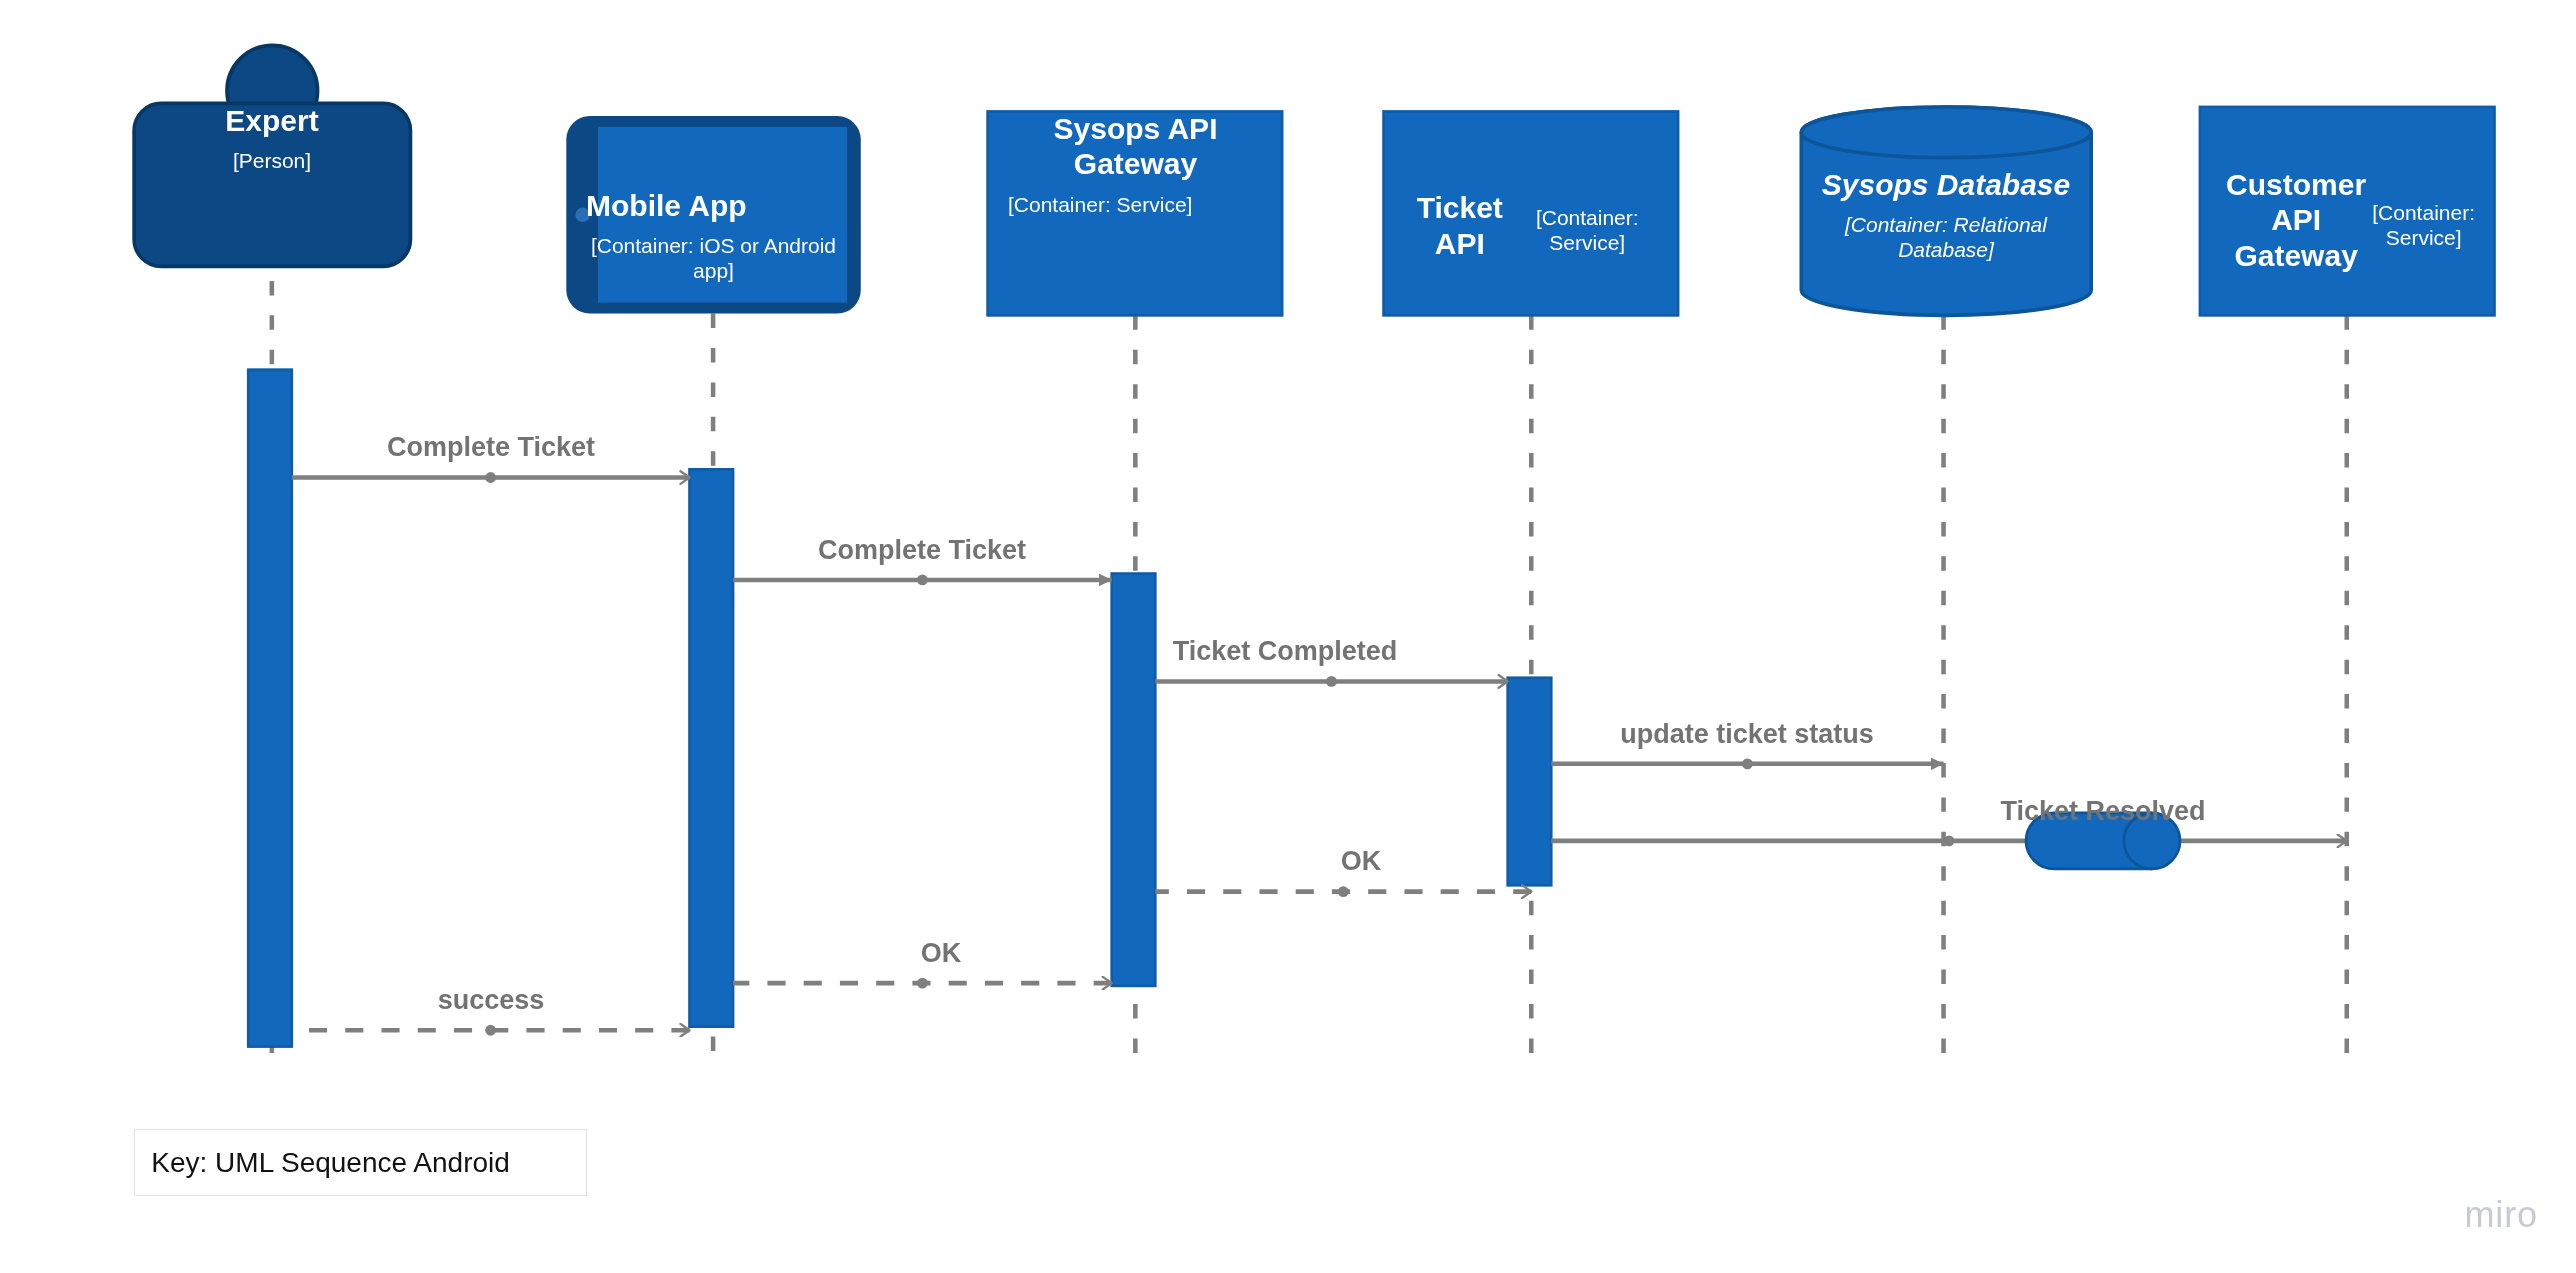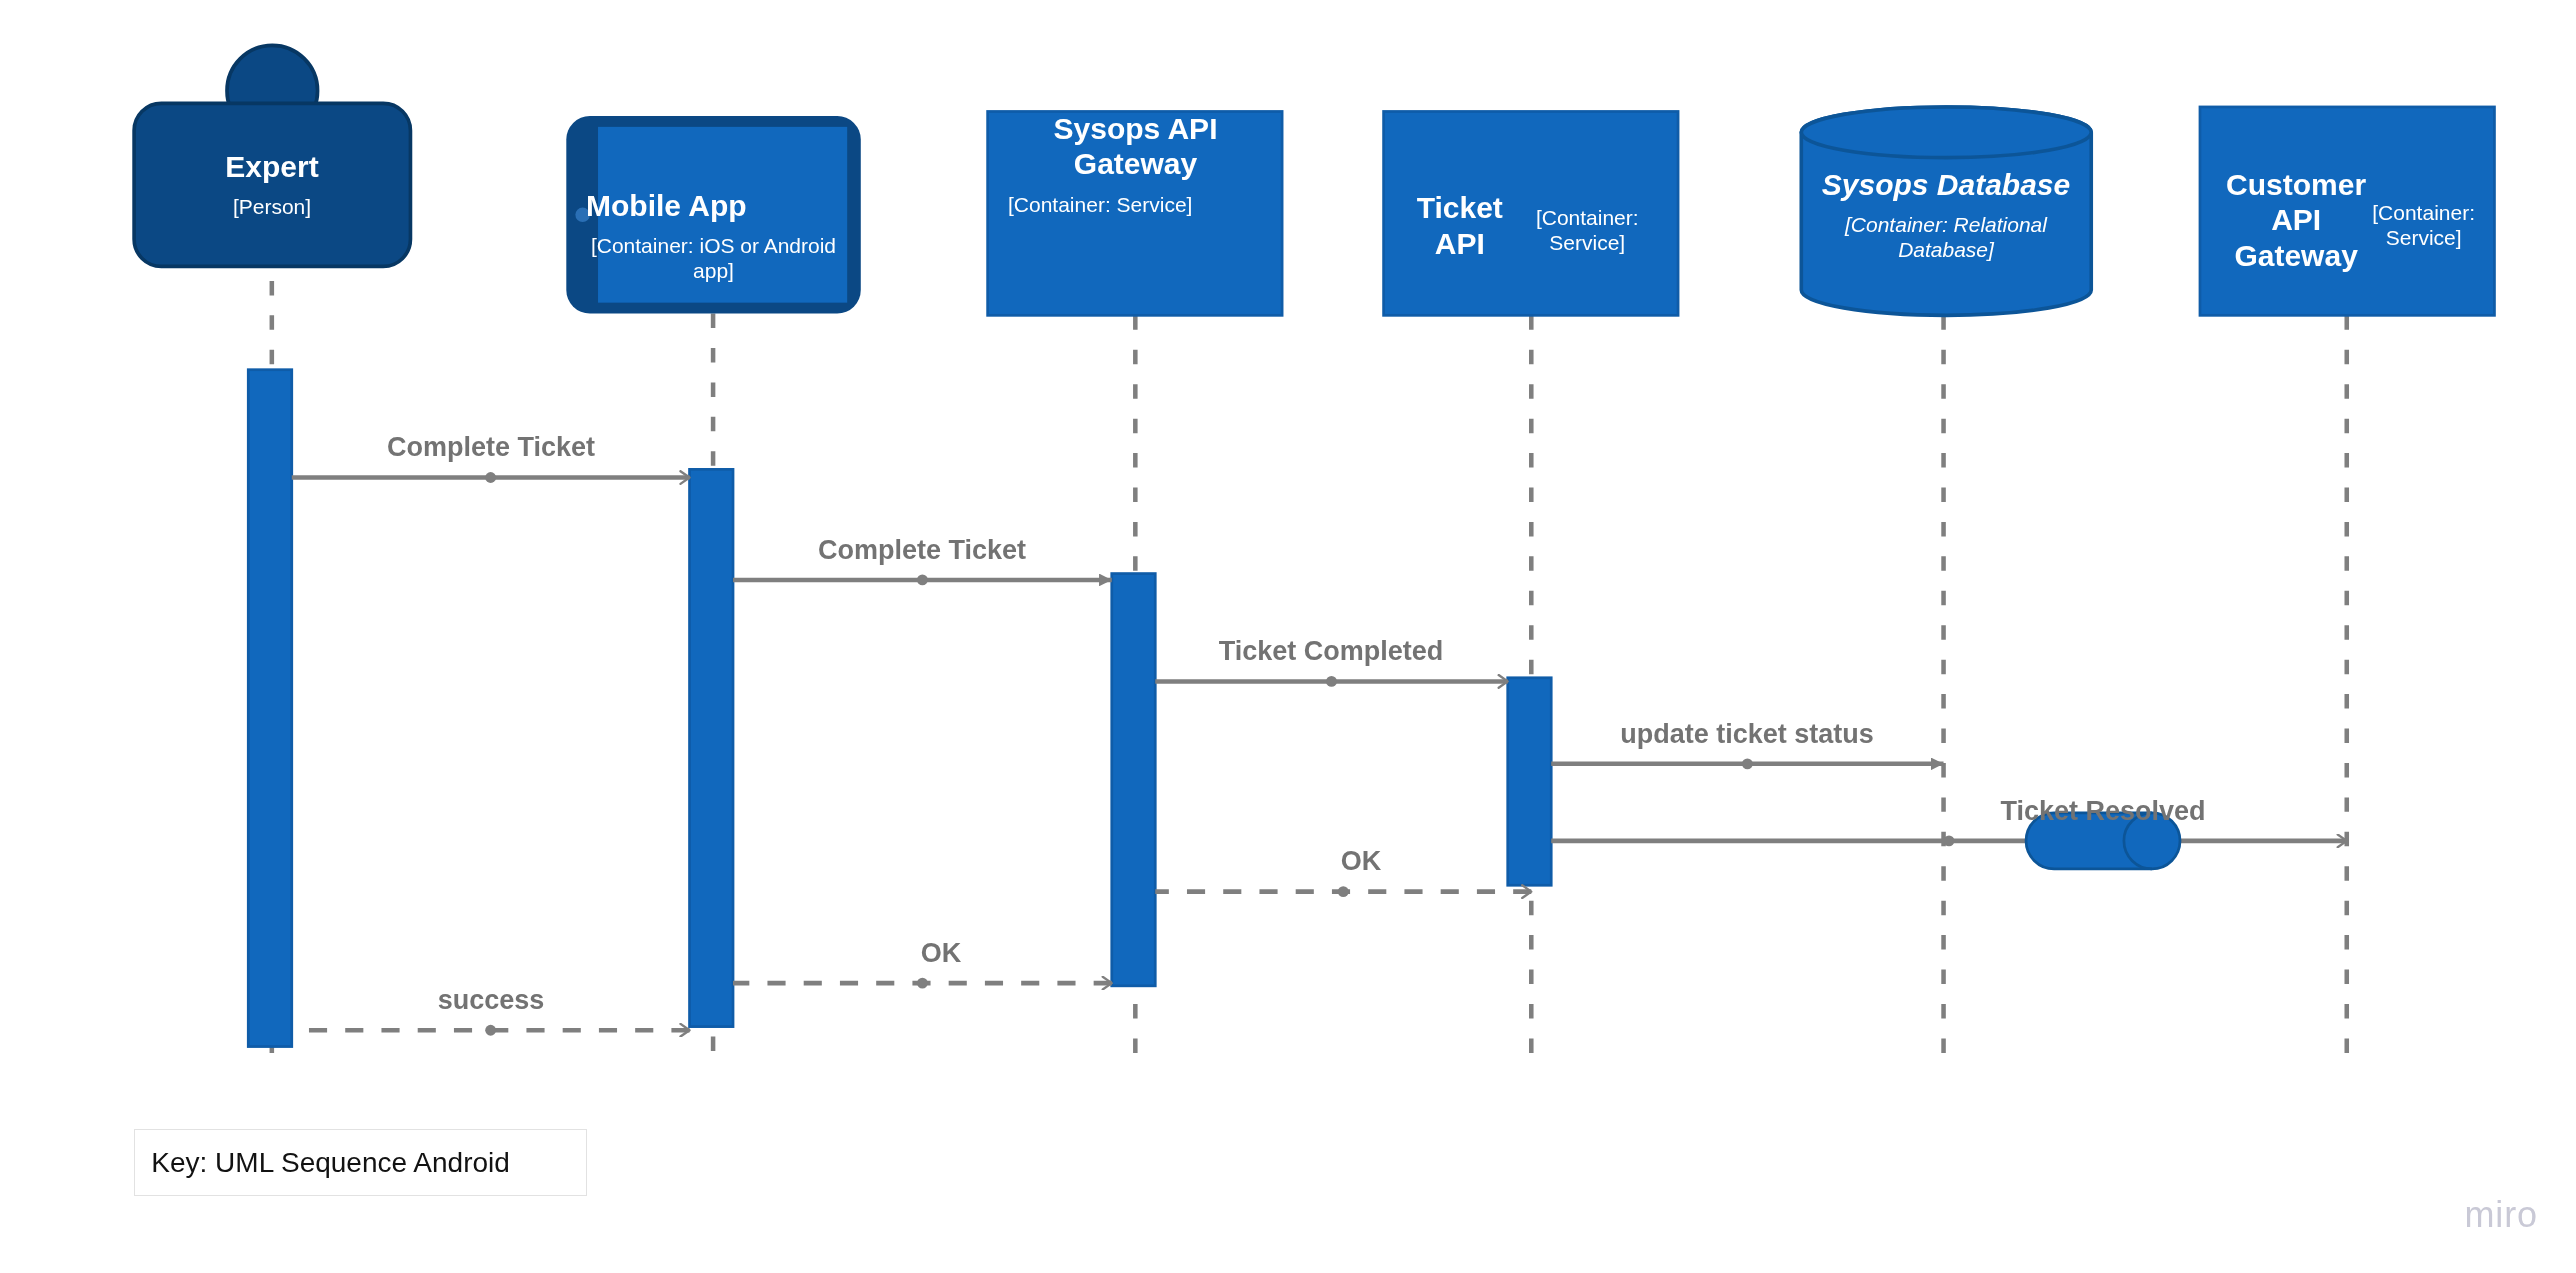--- a/index.html
+++ b/index.html
@@ -147,21 +147,21 @@
         <line x1="1690" y1="984" x2="1275" y2="984" stroke="#7F7F7F" stroke-width="5" stroke-linecap="butt" stroke-dasharray="20 20" marker-start="url(#arrow-open-left)"></line>
         <circle cx="1482.5" cy="984" r="6" fill="#7F7F7F"></circle>
         <line x1="1227" y1="1085" x2="809" y2="1085" stroke="#7F7F7F" stroke-width="5" stroke-linecap="butt" stroke-dasharray="20 20" marker-start="url(#arrow-open-left)"></line>
         <circle cx="1018" cy="1085" r="6" fill="#7F7F7F"></circle>
         <line x1="761" y1="1137" x2="322" y2="1137" stroke="#7F7F7F" stroke-width="5" stroke-linecap="butt" stroke-dasharray="20 20" marker-start="url(#arrow-open-left)"></line>
         <circle cx="541.5" cy="1137" r="6" fill="#7F7F7F"></circle>
       </g>
   </svg>
 
   <div id="node-labels">
-      <div class="node-label" style="left: 154px; top: 103px; width: 236px; height: 163px; display: flex; flex-direction: column; justify-content: center; align-items: center; box-sizing: border-box;">
+      <div class="node-label" style="left: 154px; top: 103px; width: 236px; height: 163px; display: flex; flex-direction: column; justify-content: flex-start; align-items: center; box-sizing: border-box;">
         <span class="node-title">Expert</span>
         <span class="node-tech">[Person]</span>
       </div>
       <div class="node-label" style="left: 586px; top: 116px; width: 255px; height: 240px; display: flex; flex-direction: column; justify-content: center; align-items: flex-start; box-sizing: border-box;">
         <span class="node-title">Mobile App</span>
         <span class="node-tech">[Container: iOS or Android app]</span>
       </div>
       <div class="node-label" style="left: 1008px; top: 111px; width: 255px; height: 204px; display: flex; flex-direction: column; justify-content: flex-start; align-items: flex-start; box-sizing: border-box;">
         <span class="node-title">Sysops API Gateway</span>
         <span class="node-tech">[Container: Service]</span>
@@ -175,21 +175,21 @@
         <span class="node-tech">[Container: Relational Database]</span>
       </div>
       <div class="node-label" style="left: 2220px; top: 107px; width: 255px; height: 208px; display: flex; flex-direction: row; justify-content: flex-start; align-items: center; padding-top: 18px; box-sizing: border-box;">
         <span class="node-title">Customer API Gateway</span>
         <span class="node-tech">[Container: Service]</span>
       </div>
     </div>
   <div id="message-labels">
       <div class="msg-label" style="left: 491px; top: 432px;">Complete Ticket</div>
       <div class="msg-label" style="left: 922px; top: 535px;">Complete Ticket</div>
-      <div class="msg-label" style="left: 1331px; top: 636px; text-align: right;">Ticket Completed</div>
+      <div class="msg-label" style="left: 1285px; top: 636px; text-align: right;">Ticket Completed</div>
       <div class="msg-label" style="left: 1747px; top: 719px;">update ticket status</div>
       <div class="msg-label" style="left: 2103px; top: 796px;">Ticket Resolved</div>
       <div class="msg-label" style="left: 1361px; top: 846px;">OK</div>
       <div class="msg-label" style="left: 941px; top: 938px;">OK</div>
       <div class="msg-label" style="left: 491px; top: 985px;">success</div>
     </div>
 
   <div class="key-box">
     <span class="key-text">Key: UML Sequence Android</span>
   </div>

